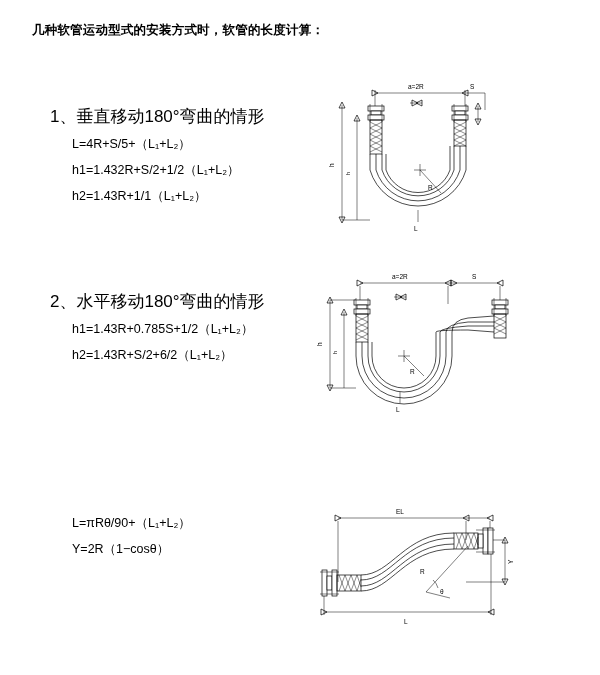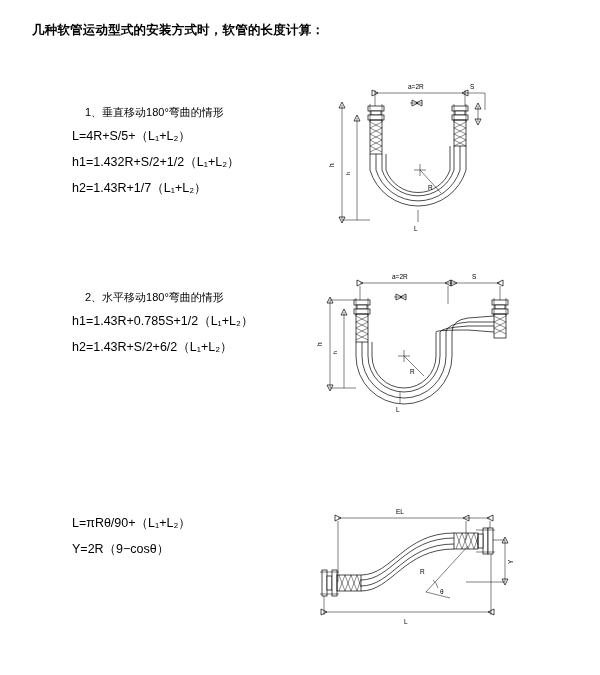--- a/index.html
+++ b/index.html
@@ -38,24 +38,23 @@
   .sec2 { top: 290px; }
   .sec3 { top: 515px; }
 
   .textcol {
     position: absolute;
     left: 50px;
     top: 0;
     width: 245px;
   }
   .sec-title {
-    font-size: 11px;
+    font-size: 17px;
     white-space: nowrap;
     margin-bottom: 8px;
-    margin-left: 35px;
   }
   .formula {
     font-size: 12.5px;
     white-space: nowrap;
     margin: 0 0 9px 22px;
   }
   .figcol {
     position: absolute;
     left: 300px;
     top: -35px;
@@ -78,21 +77,21 @@
 
 <div class="page">
 
   <div class="heading">几种软管运动型式的安装方式时，软管的长度计算：</div>
 
   <div class="section sec1">
     <div class="textcol">
       <div class="sec-title">1、垂直移动180°弯曲的情形</div>
       <div class="formula">L=4R+S/5+（L₁+L₂）</div>
       <div class="formula">h1=1.432R+S/2+1/2（L₁+L₂）</div>
-      <div class="formula">h2=1.43R+1/7（L₁+L₂）</div>
+      <div class="formula">h2=1.43R+1/1（L₁+L₂）</div>
     </div>
 
     <div class="figcol">
       <svg width="290" height="190" viewBox="0 0 290 190">
 
         <line class="dim" x1="75" y1="23" x2="165" y2="23"></line>
         <path class="dim" d="M75 20 L75 26 M165 20 L165 26"></path>
         <path class="ln" d="M72 20 L78 23 L72 26 Z" fill="#000"></path>
         <path class="ln" d="M168 20 L162 23 L168 26 Z" fill="#000"></path>
         <text class="lbl" x="108" y="19">a=2R</text>
@@ -258,21 +257,21 @@
         <path class="lnthin" d="M94 37 L106 37"></path>
         <path class="ln" d="M96 34 L102 37 L96 40 Z" fill="none"></path>
         <path class="ln" d="M106 34 L100 37 L106 40 Z" fill="none"></path>
       </svg>
     </div>
   </div>
 
   <div class="section sec3">
     <div class="textcol">
       <div class="formula">L=πRθ/90+（L₁+L₂）</div>
-      <div class="formula">Y=2R（9−cosθ）</div>
+      <div class="formula">Y=2R（1−cosθ）</div>
     </div>
 
     <div class="figcol fig3">
       <svg width="290" height="140" viewBox="0 0 290 140">
 
         <line class="dim" x1="38" y1="18" x2="166" y2="18"></line>
         <path class="ln" d="M35 15 L41 18 L35 21 Z" fill="#000"></path>
         <path class="ln" d="M169 15 L163 18 L169 21 Z" fill="#000"></path>
         <text class="lbl" x="96" y="14">EL</text>
         <line class="lnthin" x1="38" y1="21" x2="38" y2="82"></line>

